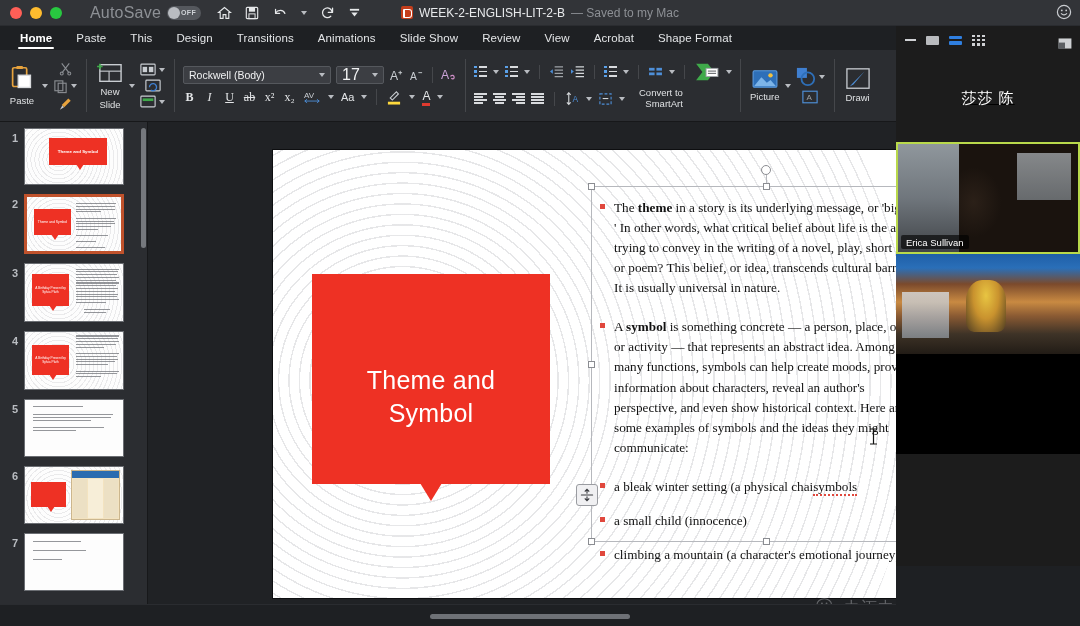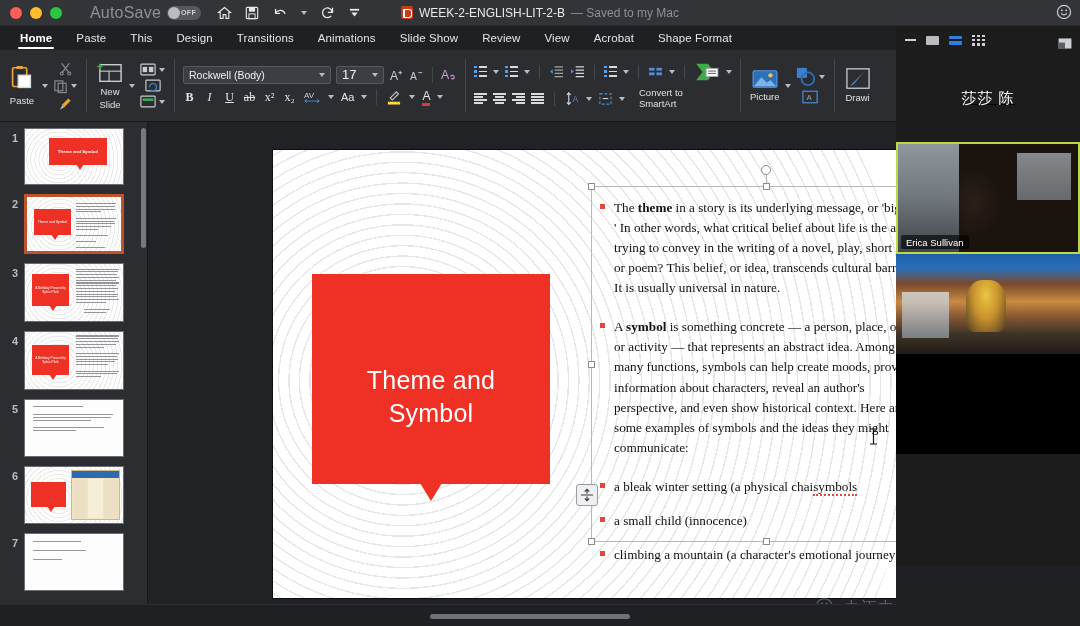--- a/index.html
+++ b/index.html
@@ -82,41 +82,41 @@
   .font-row1 { display: flex; align-items: center; gap: 5px; }
   .font-select {
     width: 148px; height: 18px; background: #3c3e43; border: 1px solid #55585d; border-radius: 2px;
     display: flex; align-items: center; padding: 0 5px; justify-content: space-between;
   }
   .font-select span { font-size: 10.5px; color: #f0f1f2; }
   .size-select {
     width: 48px; height: 18px; background: #3c3e43; border: 1px solid #55585d; border-radius: 2px;
     display: flex; align-items: center; padding: 0 5px; justify-content: space-between;
   }
-  .size-select span { font-size: 13px; color: #f0f1f2; text-align: center; }
+  .size-select span { font-size: 16px; color: #f0f1f2; text-align: center; }
   .font-row2 { display: flex; align-items: center; gap: 7px; }
   .fb { font-size: 12px; color: #e3e5e7; width: 13px; text-align: center; font-family: "Liberation Serif", serif; }
   .fb.ital { font-style: italic; }
   .fb.und { text-decoration: underline; }
   .fb.strk { text-decoration: line-through; }
   .hl-a { position: relative; font-size: 12px; color: #e3e5e7; padding-bottom: 3px; }
   .hl-a::after { content: ""; position: absolute; left: 0; right: 0; bottom: 0; height: 3px; }
   .hl-red::after { background: #e03a2f; }
 
   
   .para-group { display: flex; flex-direction: column; gap: 6px; padding: 0 6px; justify-content: center; }
   .para-row { display: flex; align-items: center; gap: 6px; }
   .align-ico { display: flex; flex-direction: column; gap: 1.5px; width: 13px; }
   .align-ico i { display: block; height: 1.6px; background: #d8dadd; }
   .list-ico { display: flex; flex-direction: column; gap: 2px; width: 13px; }
   .list-ico .lr { display: flex; align-items: center; gap: 2px; }
   .list-ico .dot { width: 2.5px; height: 2.5px; background: #5aa0e8; }
   .list-ico .ln { flex: 1; height: 1.5px; background: #d8dadd; }
 
-  .smartart-label { font-size: 9.5px; color: #dfe1e3; text-align: left; line-height: 1.15; }
+  .smartart-label { font-size: 9.5px; color: #dfe1e3; text-align: right; line-height: 1.15; }
 
   
   .main { display: flex; height: 504px; }
 
   
   .thumbs {
     width: 148px; background: #2b2d31; overflow: hidden; position: relative;
     padding-top: 6px; flex-shrink: 0;
   }
   .thumb-row { display: flex; align-items: flex-start; gap: 6px; padding: 0 8px 9px 6px; }

